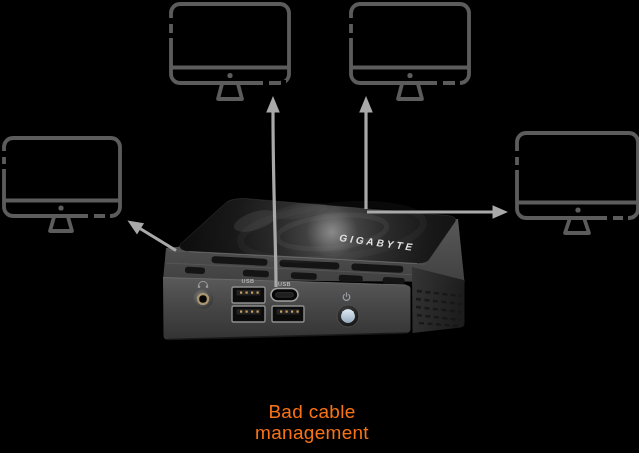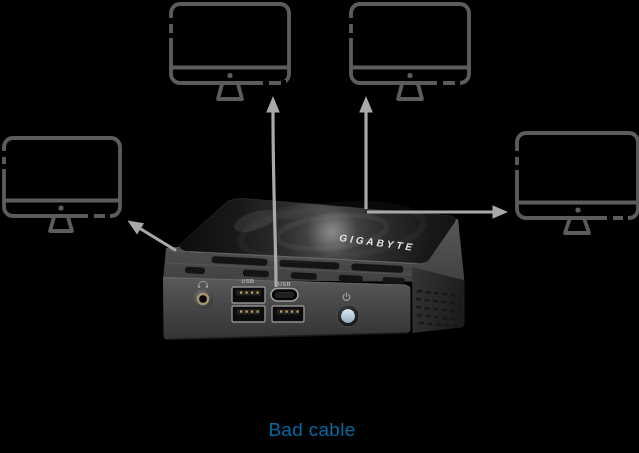--- a/index.html
+++ b/index.html
@@ -6,23 +6,23 @@
   #stage{
     position:relative;
     width:639px;height:453px;
     background:#000;
     overflow:hidden;
     font-family:"Liberation Sans", sans-serif;
   }
   #scene-svg{position:absolute;left:0;top:0;}
   .caption{
     position:absolute;
-    left:212px;top:419px;width:200px;
+    left:212px;top:401px;width:200px;
     text-align:center;
-    color:#0369a1;
+    color:#f97316;
     font-size:19px;
     line-height:21px;
     letter-spacing:0.3px;
   }
   .caption span{display:block;}
 </style>
 </head>
 <body>
 
 <div id="stage">
@@ -235,14 +235,15 @@
       <polygon points="273,96 266.2,112.5 279.8,112.5"></polygon>
       <polygon points="366,96 359.2,112.5 372.8,112.5"></polygon>
       <polygon points="508,212 492.5,205.2 492.5,218.8"></polygon>
       <polygon points="127.5,220.5 144,223.2 137,234.5"></polygon>
     </g>
   </g>
 </svg>
 
 <div class="caption">
   <span>Bad cable</span>
+  <span>management</span>
 </div>
 </div>
 
 </body></html>

